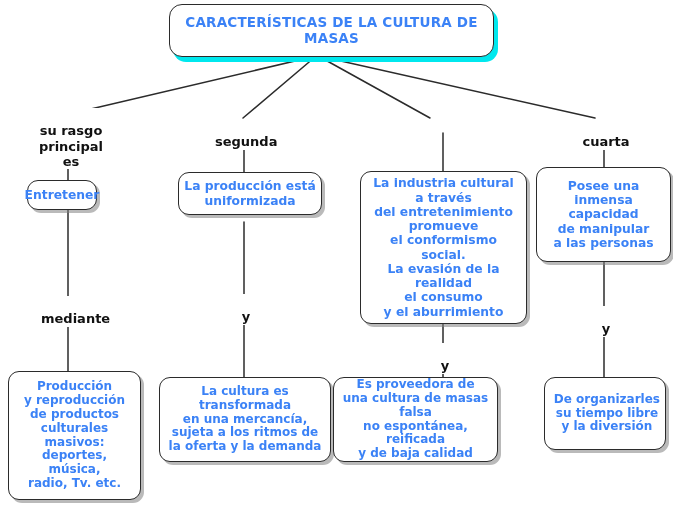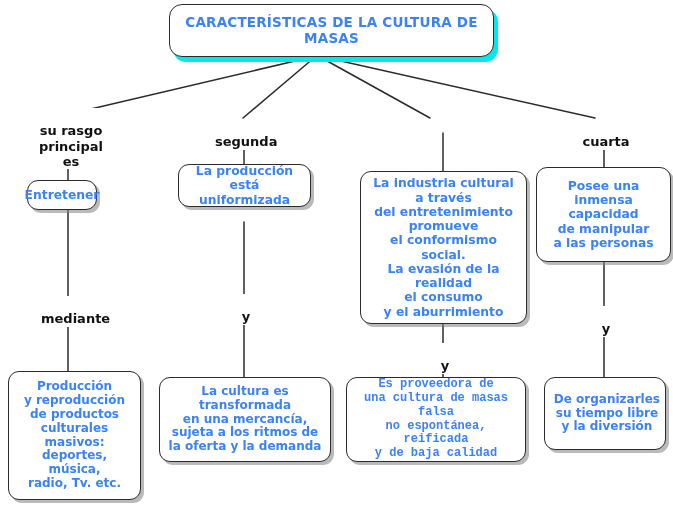--- a/index.html
+++ b/index.html
@@ -112,21 +112,21 @@
     <span>segunda</span>
   </div>
   <div class="edge-label" style="left:576px; top:119px; width:56px;">
     <span>cuarta</span>
   </div>
 
   <div class="node lvl1" style="left:27px; top:180px; width:70px; height:30px;">
     <span class="txt">Entretener</span>
   </div>
 
-  <div class="node lvl1" style="left:178px; top:164px; width:133px; height:43px;">
+  <div class="node lvl1" style="left:178px; top:172px; width:144px; height:43px;">
     <span class="txt">La producción está
 uniformizada</span>
   </div>
 
   <div class="node lvl1" style="left:360px; top:171px; width:167px; height:153px;">
     <span class="txt">La industria cultural
 a través
 del entretenimiento
 promueve
 el conformismo social.
@@ -164,21 +164,21 @@
 radio, Tv. etc.</span>
   </div>
 
   <div class="node lvl2" style="left:159px; top:377px; width:172px; height:85px;">
     <span class="txt">La cultura es transformada
 en una mercancía,
 sujeta a los ritmos de
 la oferta y la demanda</span>
   </div>
 
-  <div class="node lvl2" style="left:346px; top:377px; width:180px; height:85px;font-family:Liberation Mono, monospace;">
+  <div class="node lvl2" style="left:333px; top:377px; width:165px; height:85px;">
     <span class="txt">Es proveedora de
 una cultura de masas falsa
 no espontánea, reificada
 y de baja calidad</span>
   </div>
 
   <div class="node lvl2" style="left:544px; top:377px; width:122px; height:73px;justify-content:flex-end;">
     <span class="txt">De organizarles
 su tiempo libre
 y la diversión</span>

